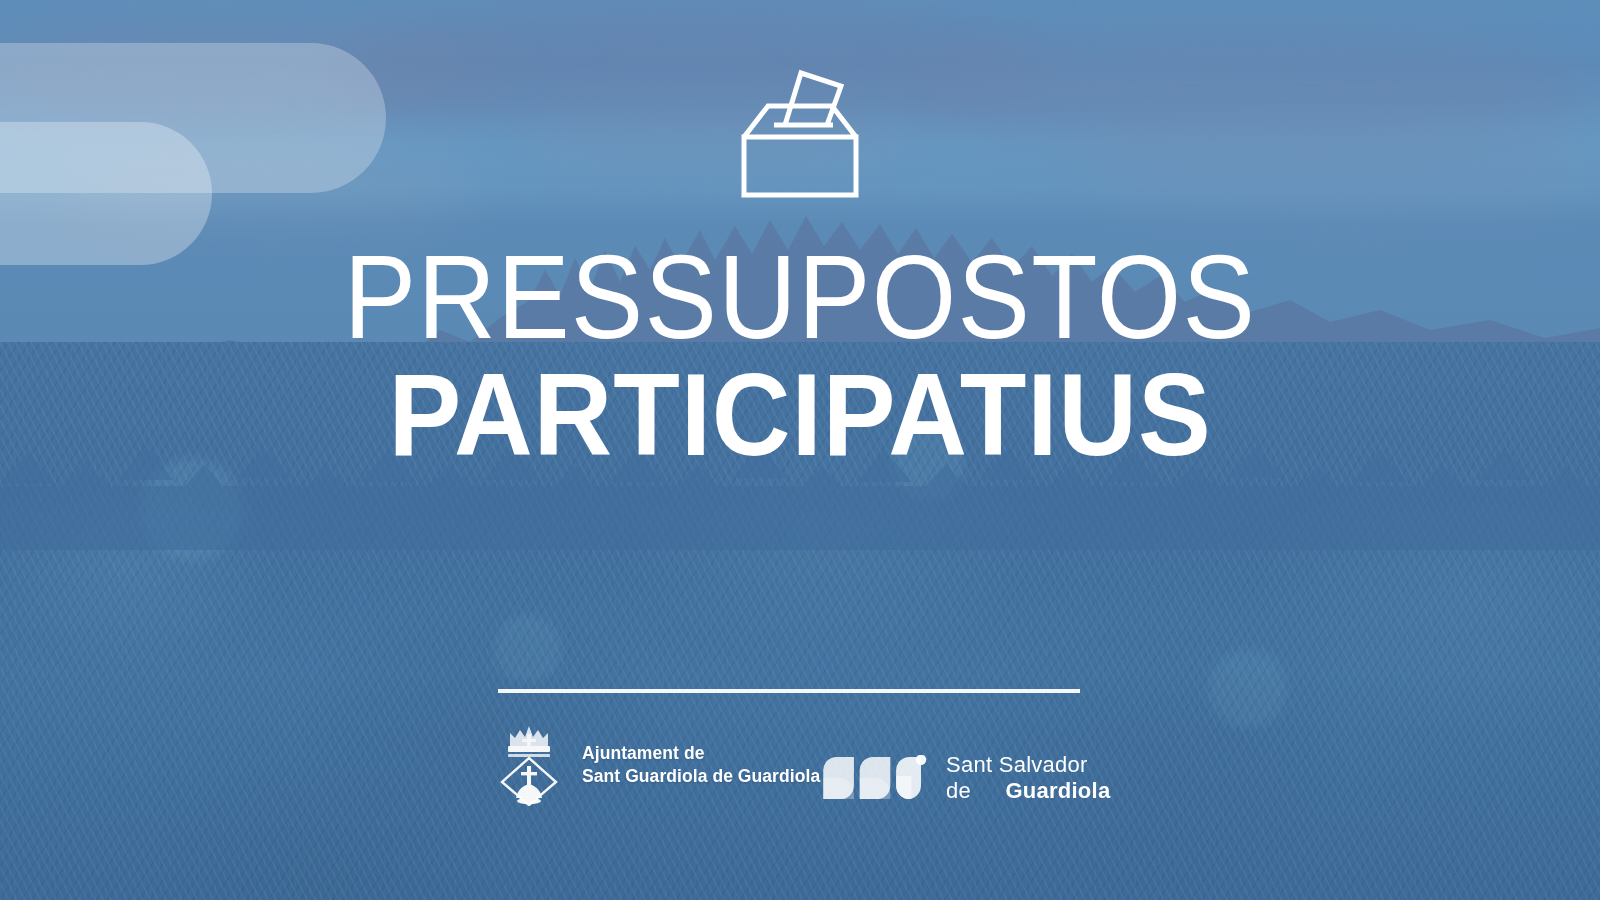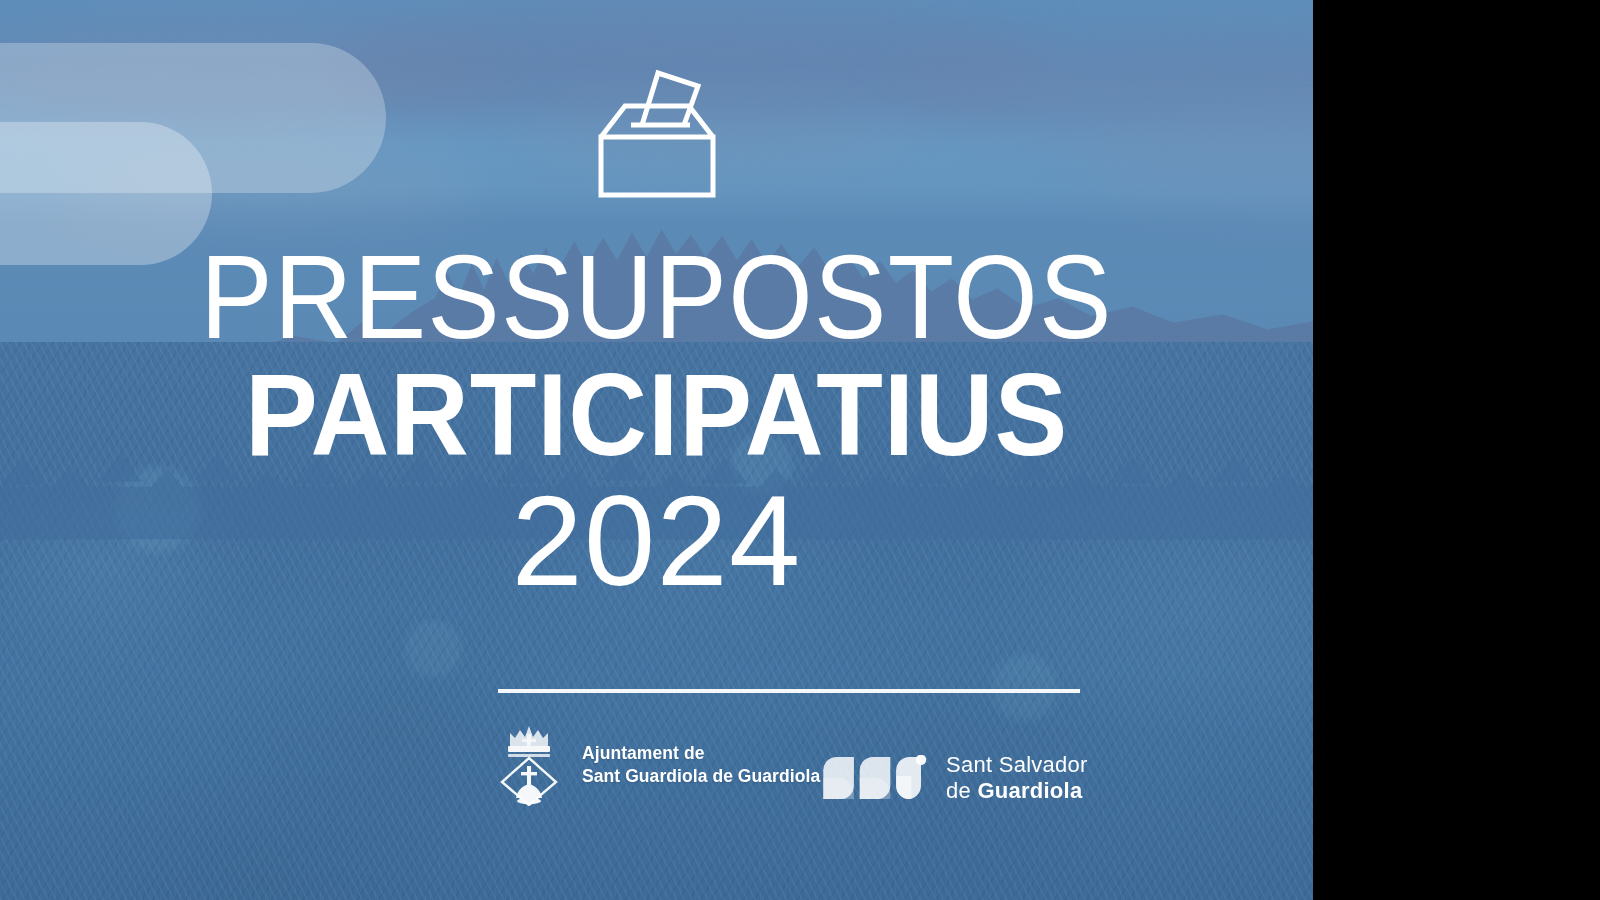--- a/index.html
+++ b/index.html
@@ -1,17 +1,17 @@
 <!DOCTYPE html>
 <html><head>
 <meta charset="utf-8">
 <style>
   html,body{margin:0;padding:0;background:#000;}
   #poster{
-    position:relative;width:1313px;height:900px;overflow:hidden;
+    position:relative;width:1600px;height:900px;overflow:hidden;
     font-family:"Liberation Sans", sans-serif;
     background:#0369a1;
   }
   
   .layer{position:absolute;left:0;top:0;width:100%;height:100%;}
   .sky{
     background:linear-gradient(180deg,
       #6e9fc6 0%, #6a9cc5 14%, #7bb0d2 30%, #79acce 40%, #6d9dc3 48%);
     height:52%;
   }
@@ -89,21 +89,21 @@
 
   
   .logos{position:absolute;left:0;right:0;top:724px;height:92px;}
   .logo-ajt{position:absolute;left:498px;top:0;display:flex;align-items:center;gap:14px;}
   .ajt-text{color:#fff;font-weight:700;font-size:17.5px;line-height:1.32;letter-spacing:.004em;
             text-shadow:0 1px 2px rgba(20,50,80,.25);margin-left:8px;}
   .logo-ssg{position:absolute;left:820px;top:28px;display:flex;align-items:center;gap:16px;}
   .ssg-text{color:#fff;font-size:22px;line-height:1.18;letter-spacing:.012em;}
   .ssg-text .l1{font-weight:300;}
   .ssg-text .l2 .lite{font-weight:400;}
-  .ssg-text .l2 .bold{font-weight:700;}
+  .ssg-text .l2 .bold{font-weight:700;margin-left:28px;}
   .ssg-mark{position:relative;width:110px;height:46px;}
 </style>
 </head>
 <body>
 
 <div id="poster">
 
   <div class="layer">
     <div class="sky"></div>
     <div class="cloud cl1"></div>
@@ -182,21 +182,20 @@
         <rect x="9" y="75" width="112" height="58"></rect>
         <path d="M9,75 L33,44 L97,44 L121,75"></path>
         <path d="M39,63 L98,63"></path>
         <path d="M50,63 L66,11 L106,24 L92,63"></path>
       </svg>
     </div>
 
     <div class="titles">
       <div class="t-line1">PRESSUPOSTOS</div>
       <div class="t-line2">PARTICIPATIUS</div>
-      <div class="t-line3">2024</div>
     </div>
 
     <div class="divider"></div>
 
     <div class="logos">
 
       <div class="logo-ajt">
         <svg width="62" height="82" viewBox="0 0 62 82">
 
           <g fill="#ffffff" opacity=".95">

